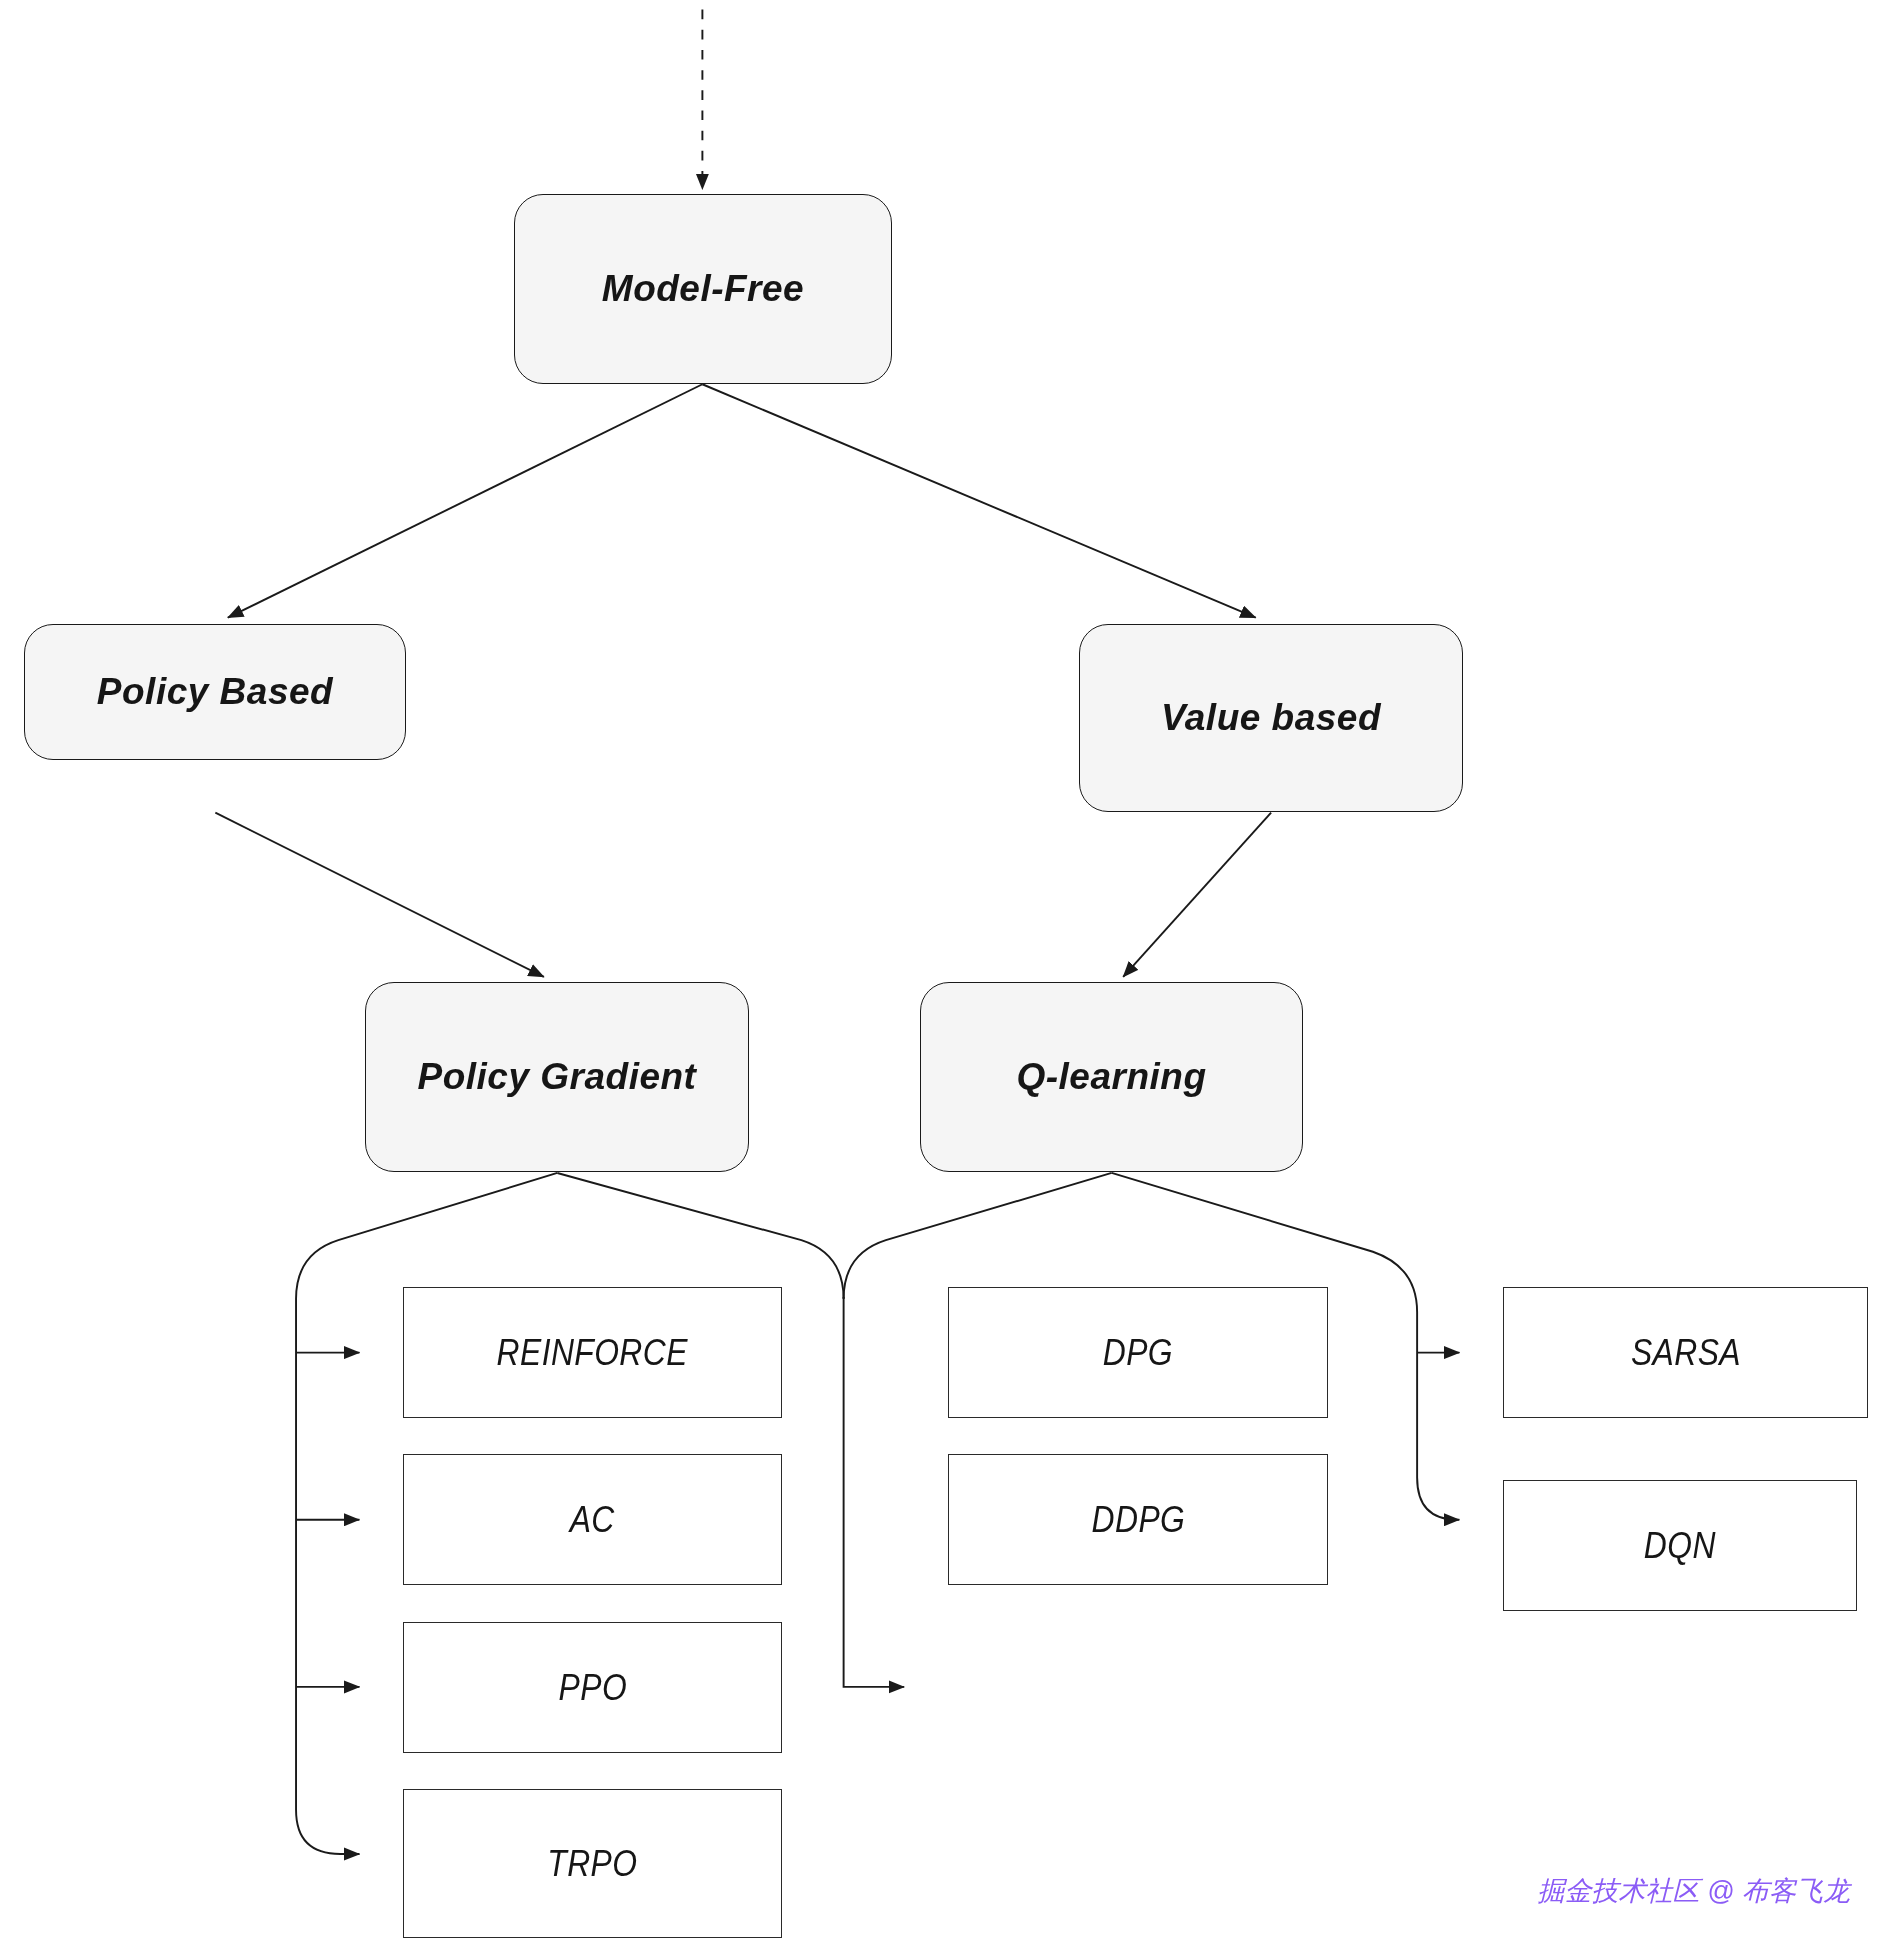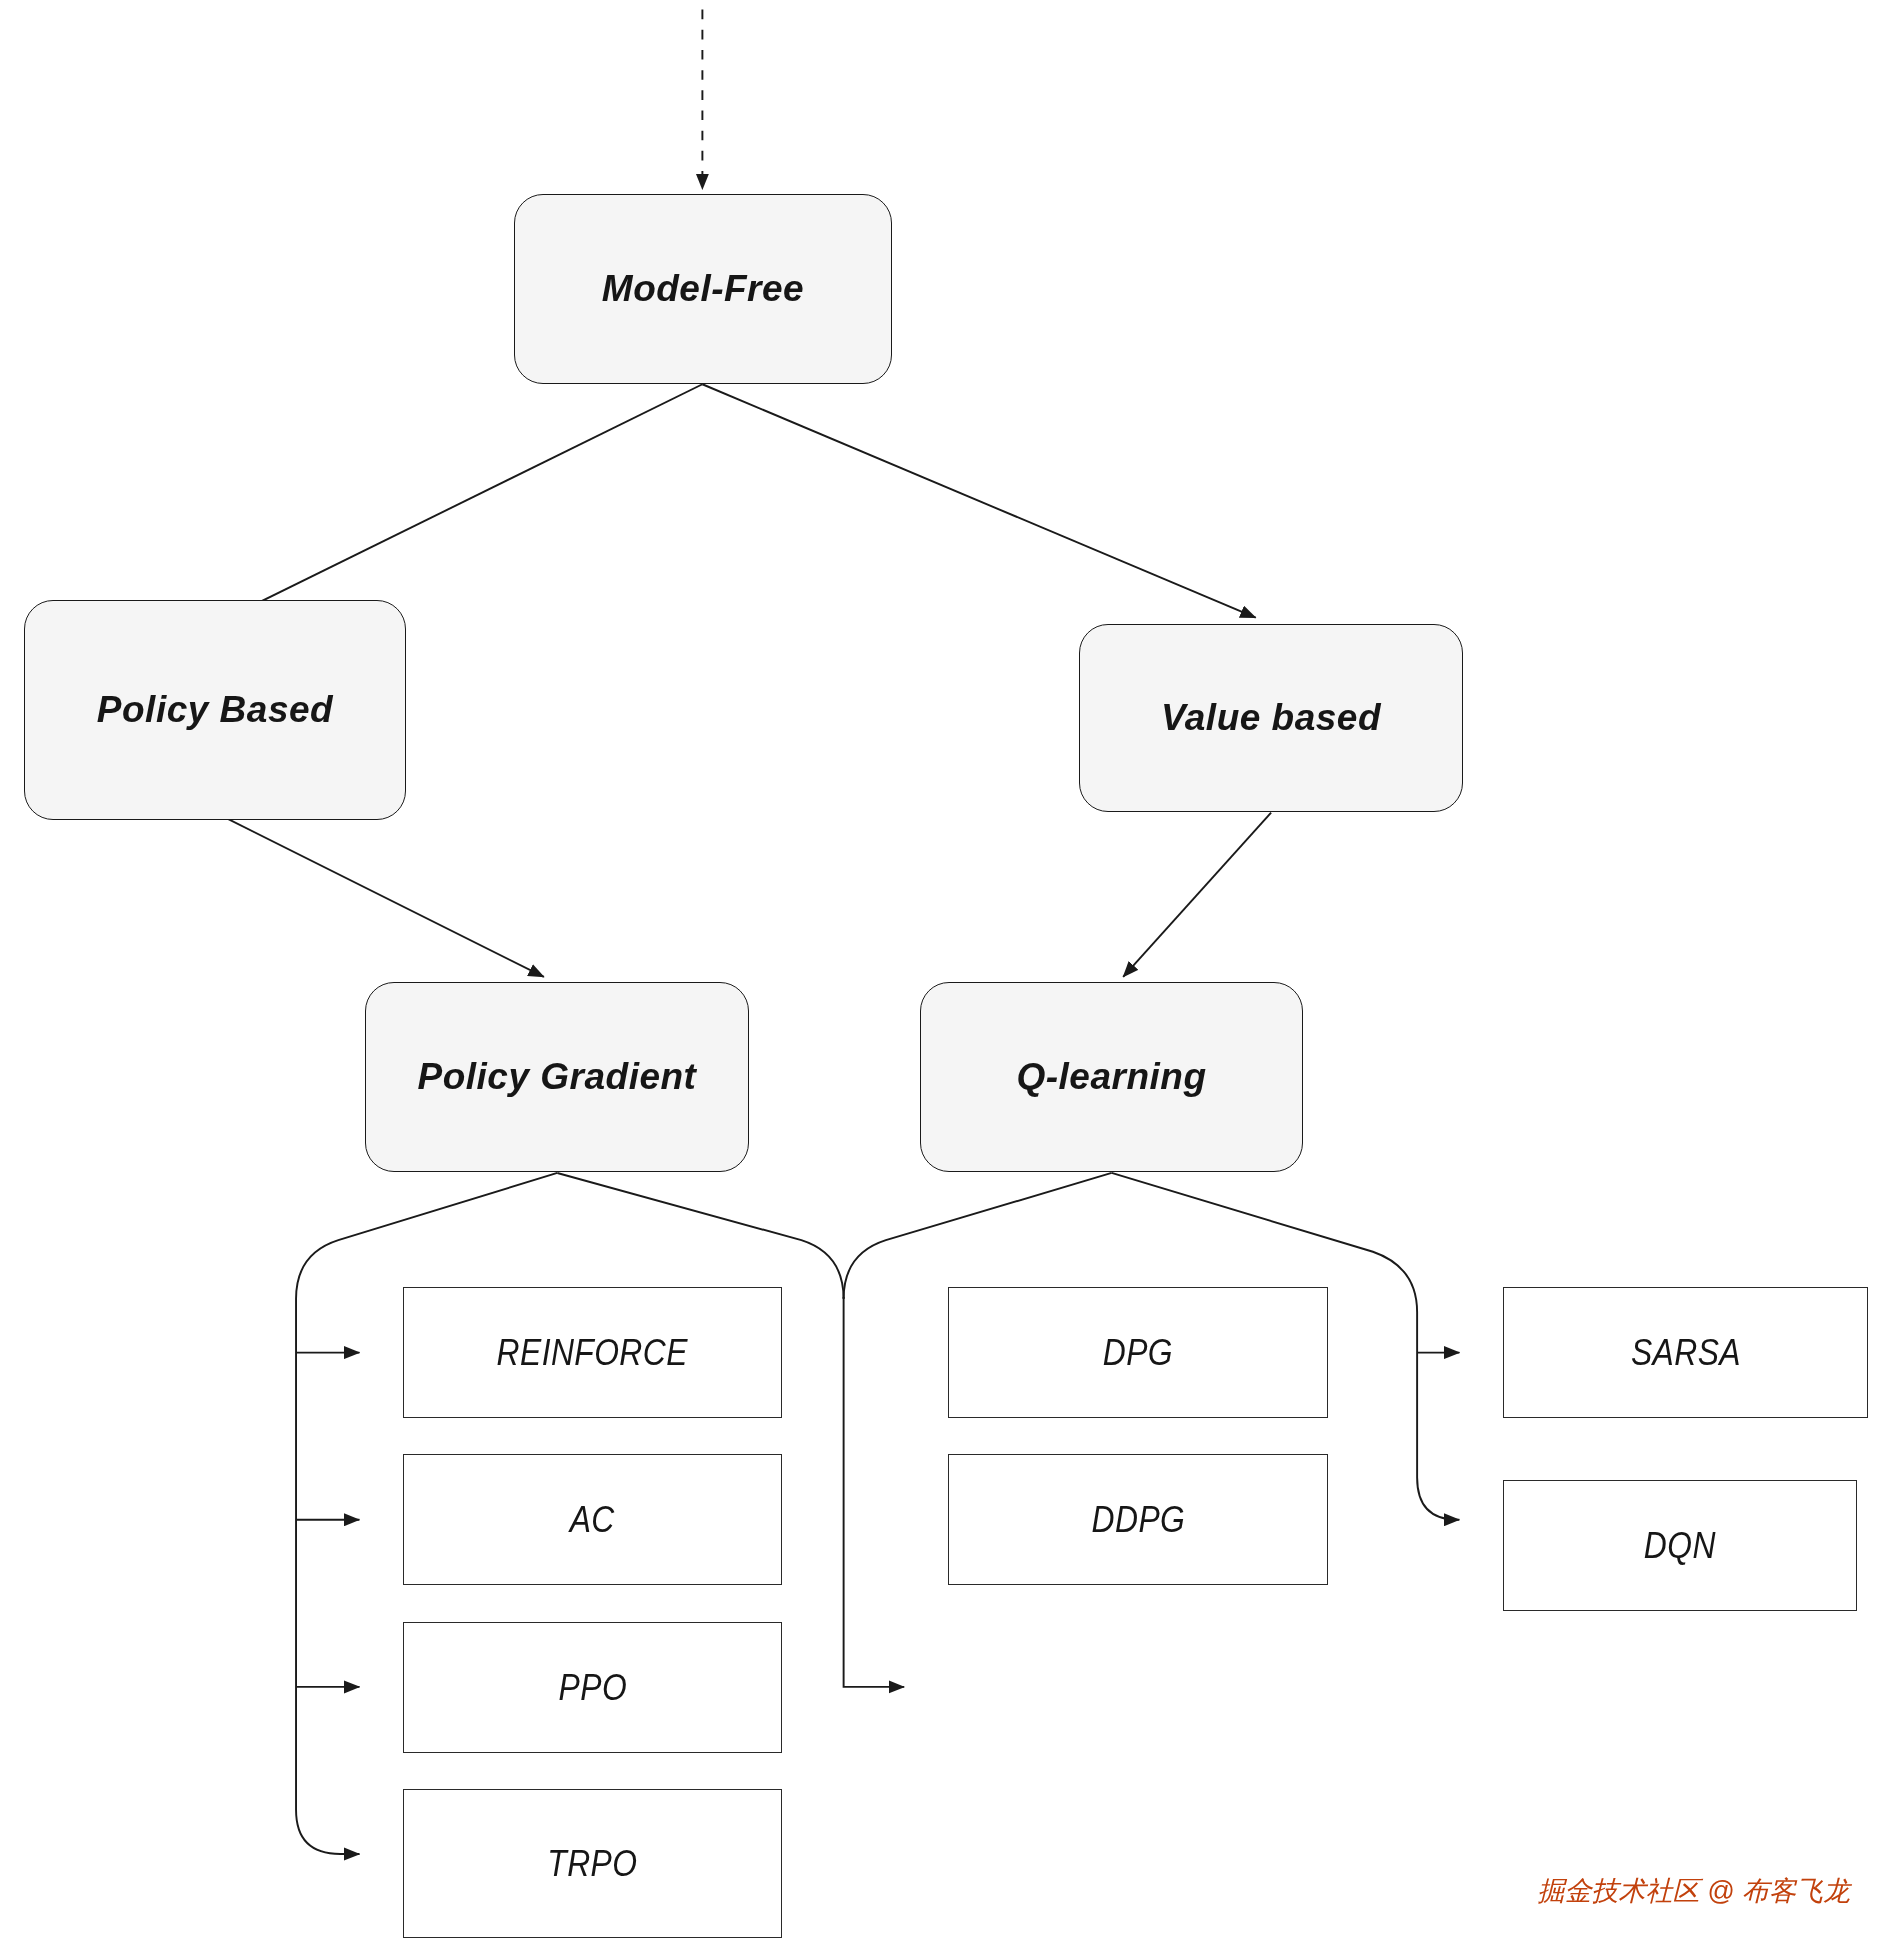--- a/index.html
+++ b/index.html
@@ -65,21 +65,21 @@
     font-weight: 400;
     font-size: 37px;
     transform: scaleX(0.86);
     letter-spacing: 0.5px;
   }
   .watermark {
     position: absolute;
     top: 1873px;
     right: 38px;
     font-size: 27px;
-    color: #c2410c;
+    color: #8b5cf6;
     text-shadow: 1px 1px 0 #ffffff, 1.9px 1.9px 1px rgba(255,255,255,0.9);
     white-space: nowrap;
   }
 </style>
 </head>
 <body>
 
 <div class="canvas">
 
   <svg class="wires" viewBox="0 0 1965 2033" xmlns="http://www.w3.org/2000/svg">
@@ -115,21 +115,21 @@
 
     <path d="M 1157 1221 L 1429 1303 Q 1475 1319 1475 1366 V 1538 Q 1475 1582 1517 1582 H 1519" marker-end="url(#arw)"></path>
 
     <path d="M 1475 1408 H 1519" marker-end="url(#arw)"></path>
   </svg>
 
   <div class="node round" style="left:514px;top:194px;width:378px;height:190px">
     <span class="lbl">Model-Free</span>
   </div>
 
-  <div class="node round" style="left:24px;top:600px;width:382px;height:220px">
+  <div class="node round" style="left:24px;top:624px;width:382px;height:136px">
     <span class="lbl">Policy Based</span>
   </div>
 
   <div class="node round" style="left:1079px;top:624px;width:384px;height:188px">
     <span class="lbl">Value based</span>
   </div>
 
   <div class="node round" style="left:365px;top:982px;width:384px;height:190px">
     <span class="lbl">Policy Gradient</span>
   </div>

